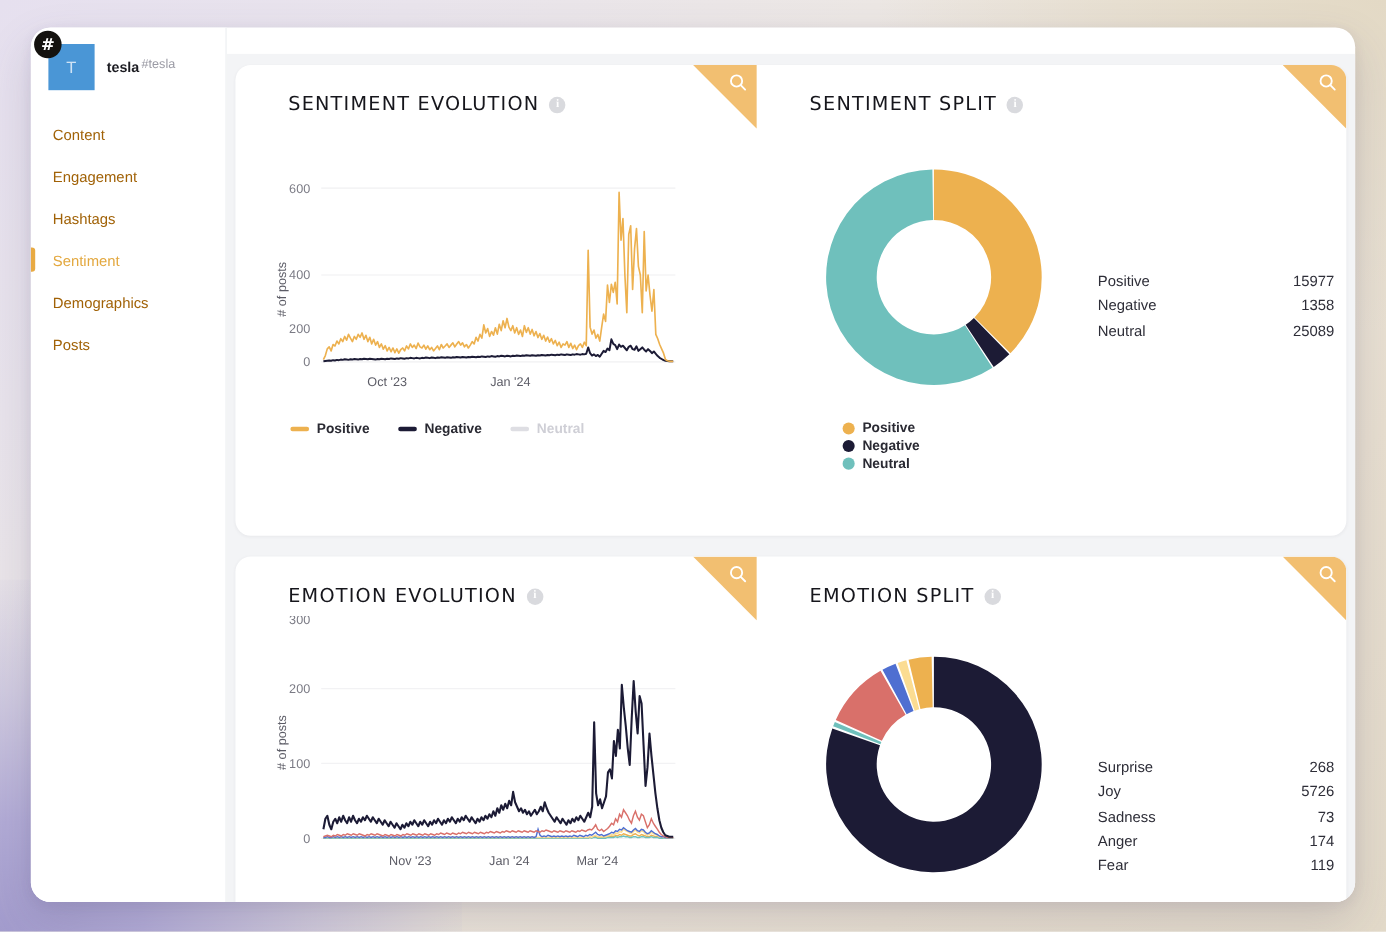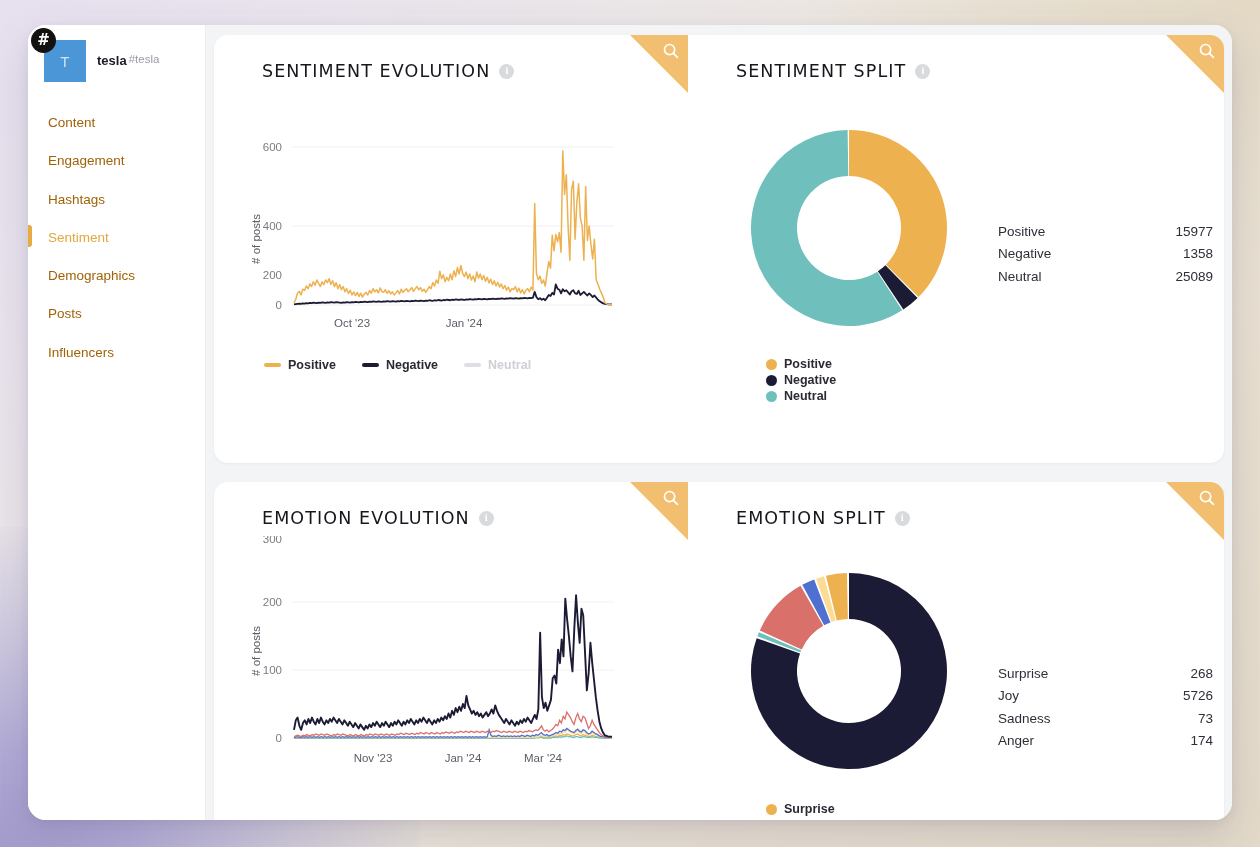--- a/index.html
+++ b/index.html
@@ -104,20 +104,21 @@
     border-radius: 0 3px 3px 0;
   }
 
   
   .main {
     flex: 1;
     background: #f3f4f6;
     padding: 10px 8px 0 8px;
     overflow: hidden;
     position: relative;
+    margin-top: 24px;
   }
   .card {
     background: #ffffff;
     border-radius: 14px;
     position: relative;
     display: flex;
     box-shadow: 0 1px 3px rgba(40,40,60,0.05);
     overflow: hidden;
   }
   .card-top { height: 428px; margin-bottom: 19px; }
@@ -219,21 +220,20 @@
       </div>
     </div>
 
     <nav class="nav">
       <div class="nav-item">Content</div>
       <div class="nav-item">Engagement</div>
       <div class="nav-item">Hashtags</div>
       <div class="nav-item active">Sentiment</div>
       <div class="nav-item">Demographics</div>
       <div class="nav-item">Posts</div>
-      <div class="nav-item">Influencers</div>
     </nav>
   </aside>
 
   <main class="main">
 
     <section class="card card-top">
 
       <div class="panel panel-left">
         <div class="ribbon">
           <div class="tri"></div>
@@ -427,20 +427,24 @@
               <span class="stat-val">5726</span>
             </div>
             <div class="stats-row">
               <span class="stat-name">Sadness</span>
               <span class="stat-val">73</span>
             </div>
             <div class="stats-row">
               <span class="stat-name">Anger</span>
               <span class="stat-val">174</span>
             </div>
+            <div class="stats-row">
+              <span class="stat-name">Fear</span>
+              <span class="stat-val">119</span>
+            </div>
           </div>
 
           <div class="dot-legend" style="padding-left:42px; margin-top:2px;">
             <div class="legend-item">
               <span class="legend-dot" style="background:#edb14f"></span>
               <span class="legend-label">Surprise</span>
             </div>
             <div class="legend-item">
               <span class="legend-dot" style="background:#1c1b35"></span>
               <span class="legend-label">Joy</span>

